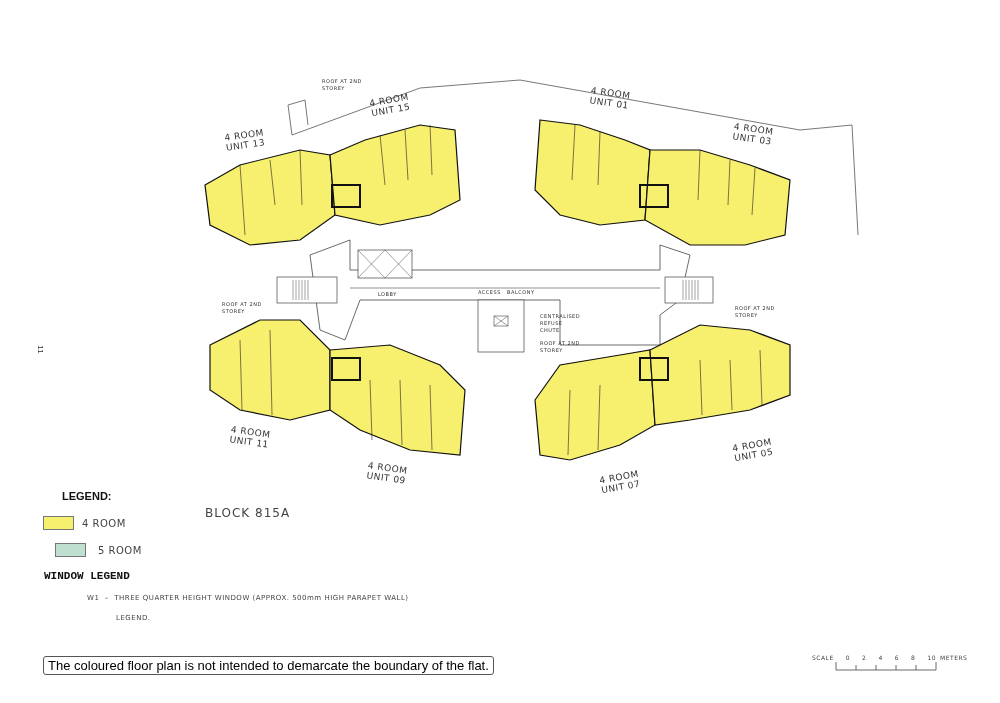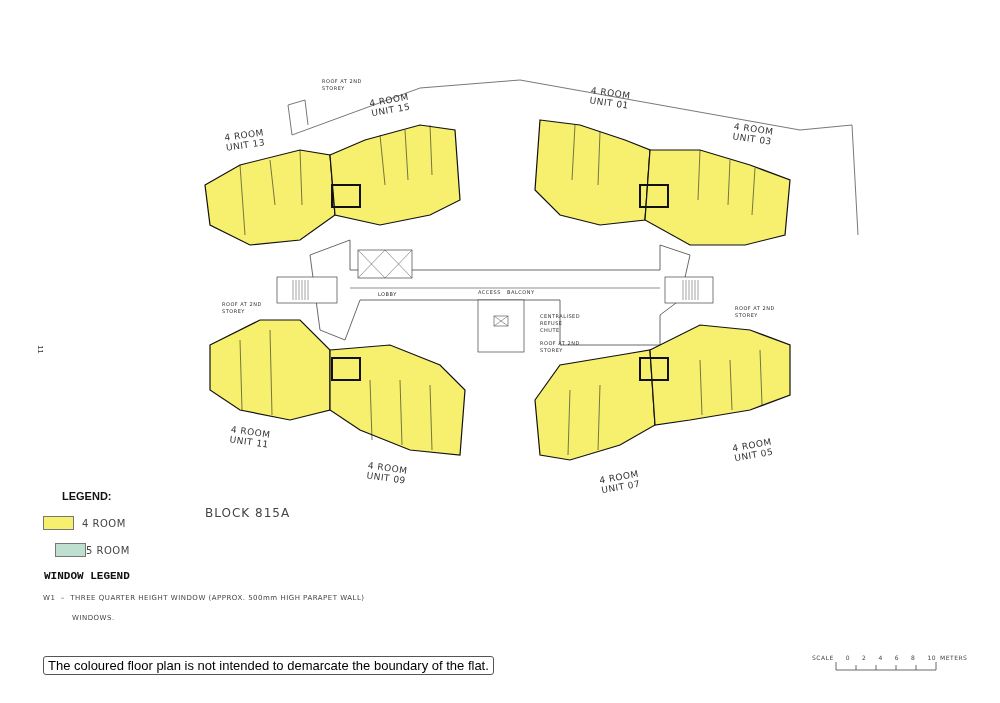--- a/index.html
+++ b/index.html
@@ -6,21 +6,21 @@
   body{width:1000px;height:703px;position:relative;overflow:hidden;font-family:"Liberation Sans",sans-serif;color:#222;}
   .abs{position:absolute;}
   .cad{font-family:"DejaVu Sans",sans-serif;letter-spacing:0.5px;color:#333;}
   .unit-label{font-size:9px;line-height:10px;text-align:center;color:#333;}
   .room{font-size:5px;color:#333;}
   svg{position:absolute;left:0;top:0;}
   .legend-title{font-size:11px;font-weight:bold;color:#111;}
   .sw{width:29px;height:12px;border:1px solid #777;}
   .legend-label{font-size:10px;color:#444;}
   .block-title{font-size:12px;line-height:14px;color:#444;letter-spacing:1px;}
-  .note{font-size:7px;color:#444;line-height:10px;}
+  .note{font-size:7px;color:#444;line-height:10px;margin-left:44px;}
   .disclaimer{border:1px solid #555;border-radius:3px;padding:1px 4px;font-size:13px;color:#000;}
   .scale{font-size:6px;color:#444;}
   .page-num{font-size:8px;transform:rotate(90deg);color:#333;}
 </style>
 </head>
 <body>
 
 <div class="abs" style="left:0;top:0;width:1000px;height:703px;">
 <svg width="1000" height="703" viewBox="0 0 1000 703">
 
@@ -163,33 +163,33 @@
 <div class="abs room cad" style="left:735px;top:305px;width:45px;line-height:7px;">ROOF AT 2ND STOREY</div>
 <div class="abs room cad" style="left:322px;top:78px;width:40px;line-height:7px;">ROOF AT 2ND STOREY</div>
 
 <div class="abs page-num" style="left:36px;top:345px;">11</div>
 
 <div class="abs legend-title" style="left:42px;top:490px;padding-left:20px;">LEGEND:</div>
 <div class="abs" style="left:43px;top:516px;display:flex;align-items:center;gap:8px;">
   <div class="sw" style="background:#f7ef6e;"></div>
   <span class="legend-label cad">4 ROOM</span>
 </div>
-<div class="abs" style="left:43px;top:543px;display:flex;align-items:center;gap:0;padding-left:12px;">
+<div class="abs" style="left:43px;top:543px;display:flex;align-items:center;gap:12px;padding-left:12px;">
   <div class="sw" style="background:#bfe0d0;"></div>
   <span class="legend-label cad">5 ROOM</span>
 </div>
 
 <div class="abs block-title cad" style="left:205px;top:506px;">
   <div>BLOCK 815A</div>
 </div>
 
 <div class="abs legend-title" style="left:44px;top:570px;font-family:Liberation Mono, monospace;">WINDOW LEGEND</div>
 <div class="abs note cad" style="left:43px;top:593px;white-space:pre;">W1  –  THREE QUARTER HEIGHT WINDOW (APPROX. 500mm HIGH PARAPET WALL)</div>
 <div class="abs note cad" style="left:72px;top:613px;">
-  <div>WINDOWS.</div>
+  <div>LEGEND.</div>
 </div>
 
 <div class="abs disclaimer" style="left:43px;top:656px;">The coloured floor plan is not intended to demarcate the boundary of the flat.</div>
 
 <div class="abs scale cad" style="left:812px;top:654px;display:flex;gap:12px;">
   <span>SCALE</span>
   <span>0</span>
   <span>2</span>
   <span>4</span>
   <span>6</span>

